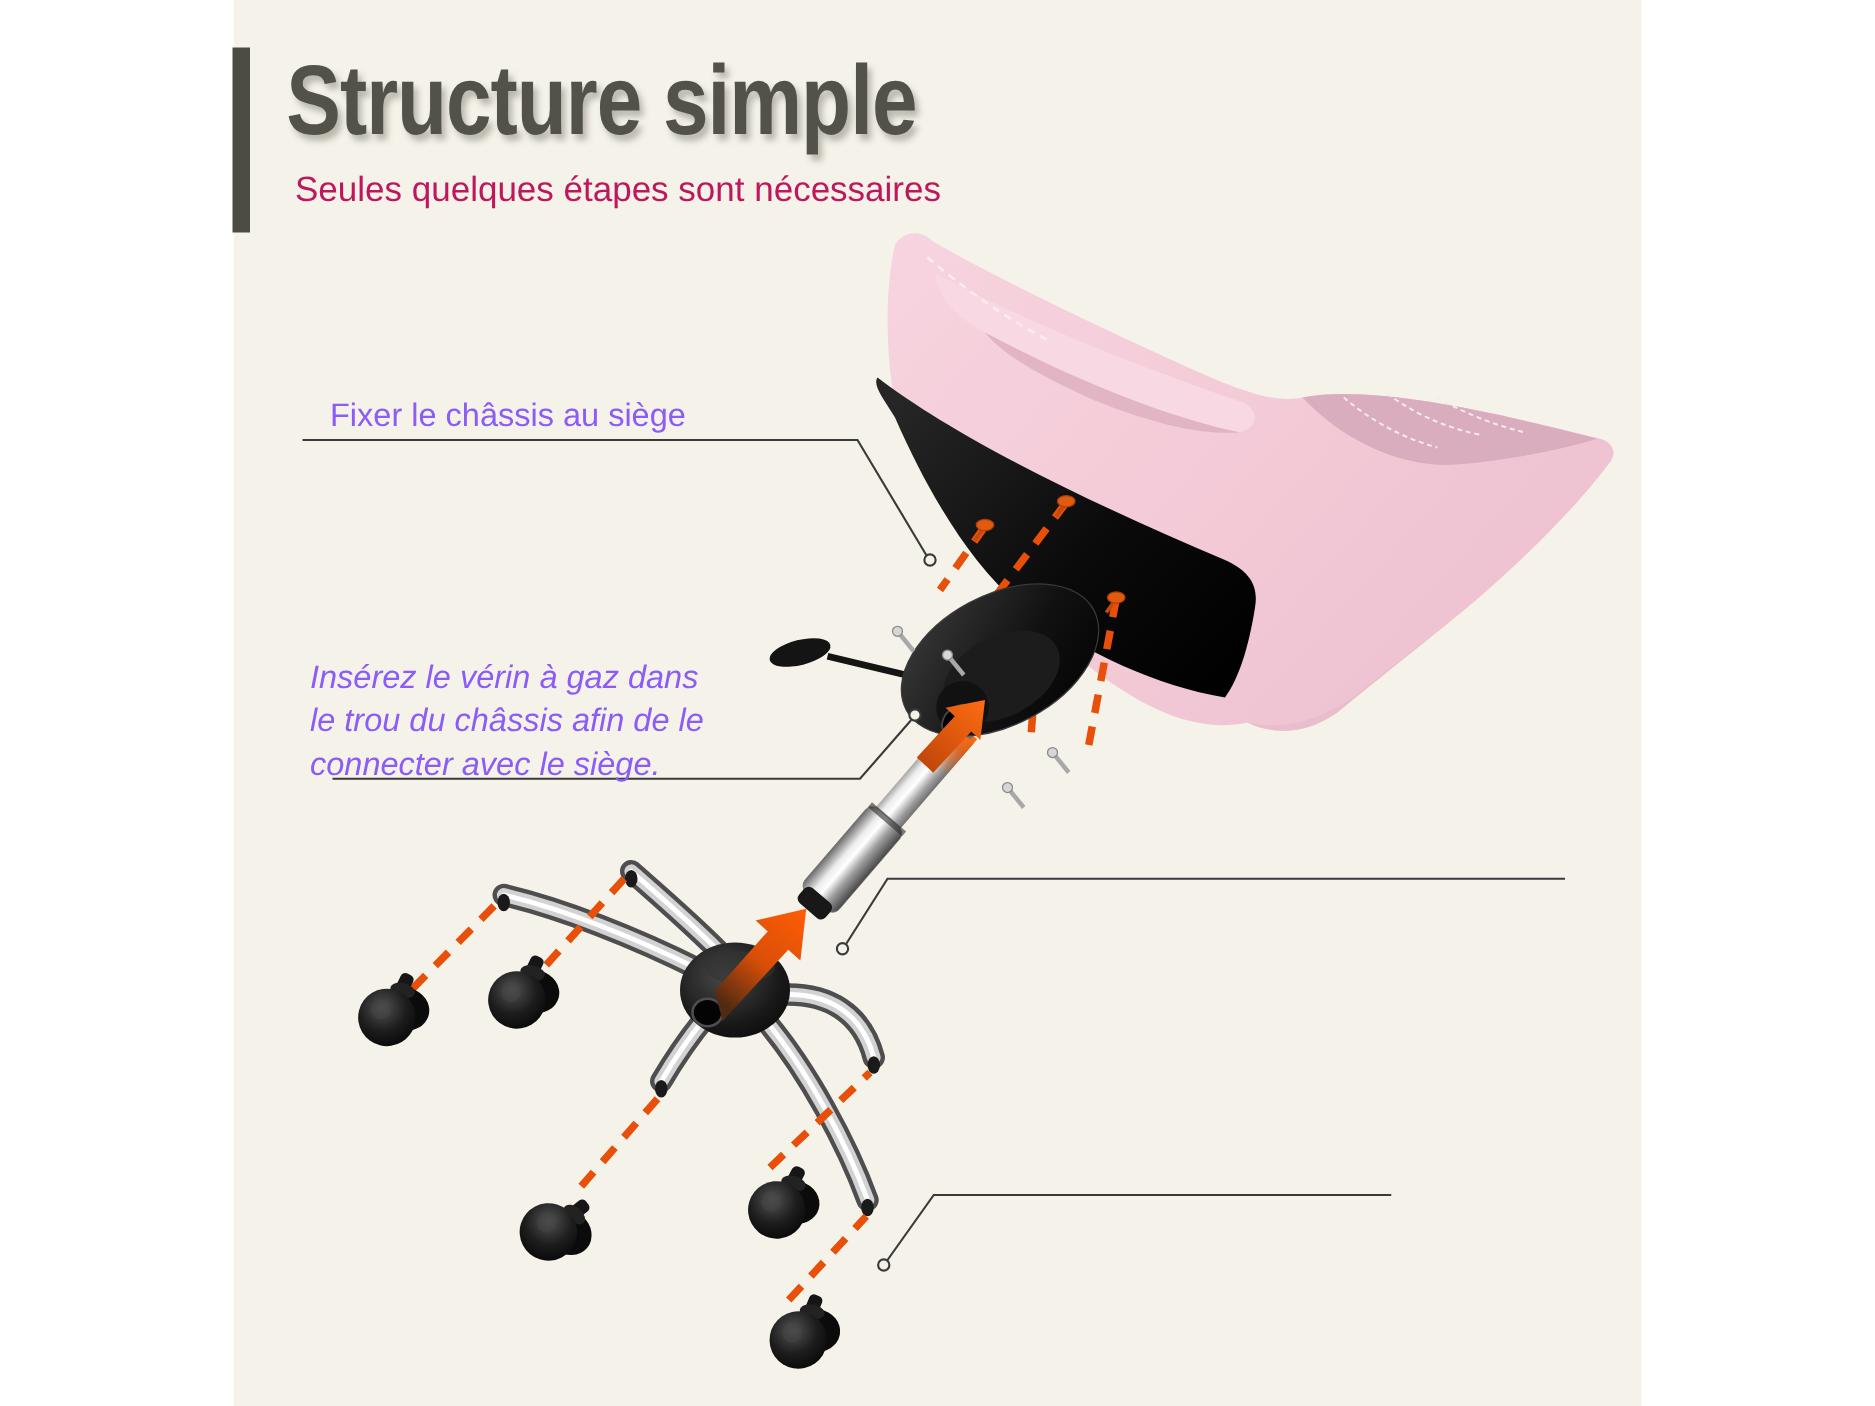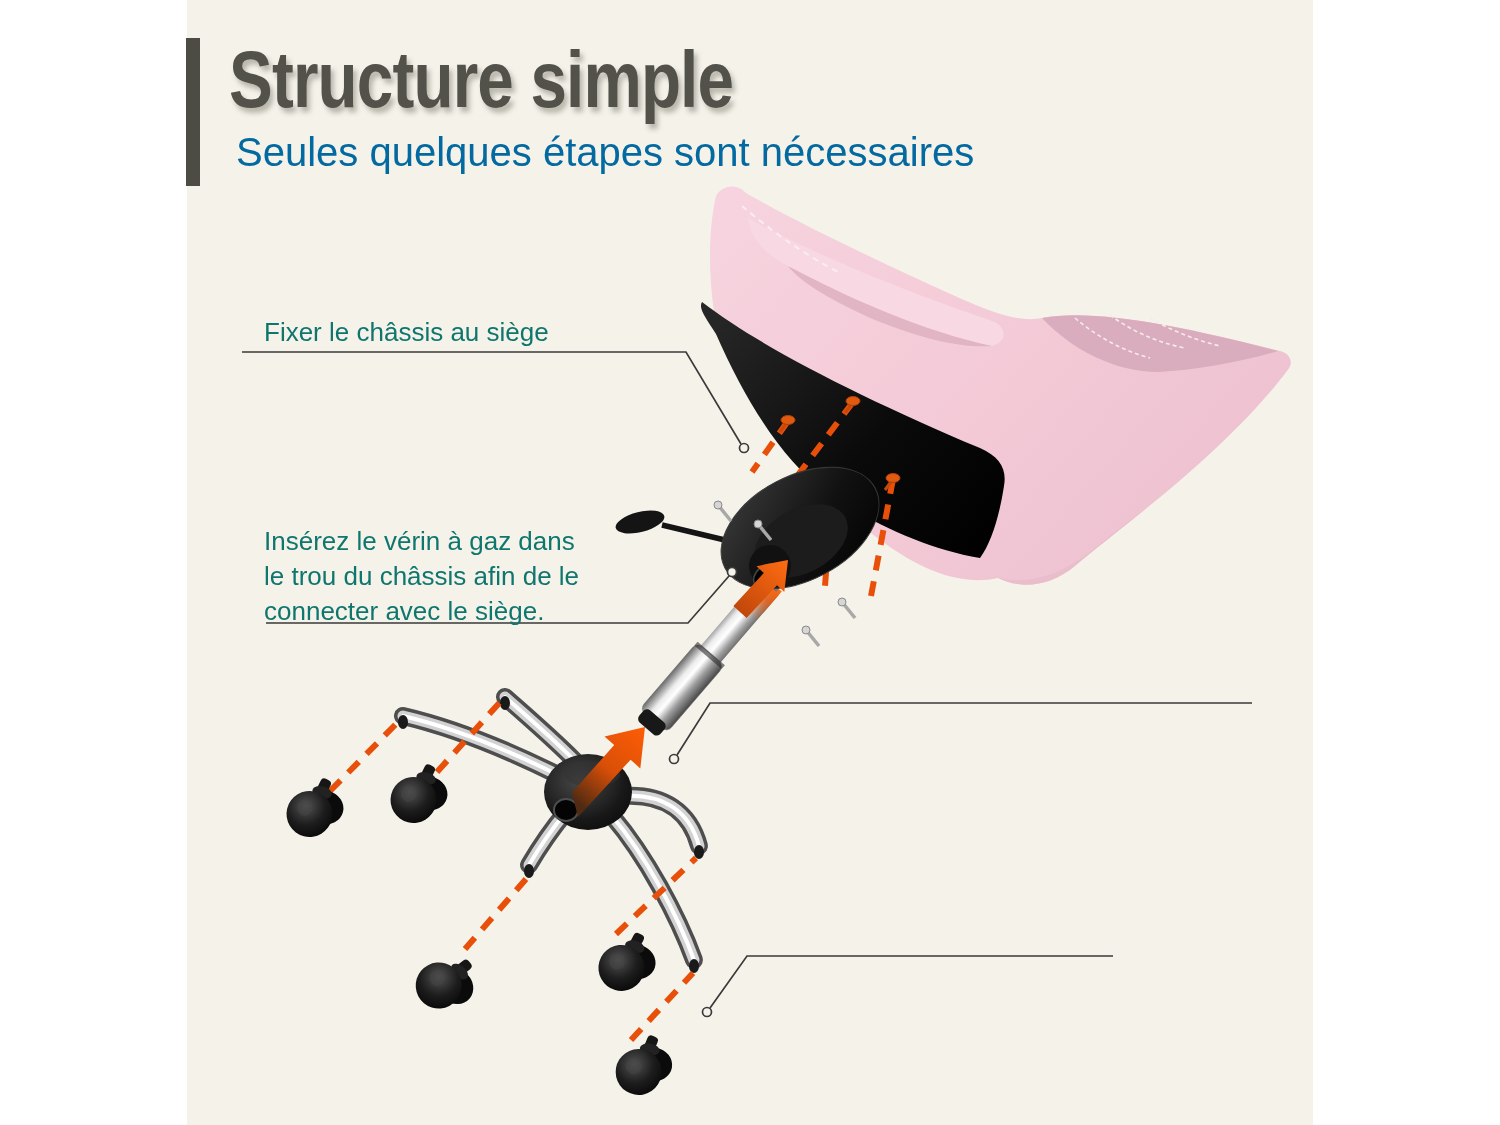--- a/index.html
+++ b/index.html
@@ -10,27 +10,27 @@
   .abs{position:absolute;}
   #beige-panel{left:187px;top:0;width:1126px;height:1125px;background:#f5f2ea;}
   #accent-bar{left:186px;top:38px;width:14px;height:148px;background:#4c4c45;}
   #title{
     left:229px;top:38px;font-size:79px;font-weight:700;line-height:84px;
     color:#52524b;letter-spacing:-1px;white-space:nowrap;
     transform:scaleX(0.83);transform-origin:0 0;
     text-shadow:4px 5px 6px rgba(110,108,96,0.45);
   }
   #subtitle{
-    left:236px;top:130px;font-size:40px;line-height:44px;color:#0369a1;white-space:nowrap;
+    left:236px;top:130px;font-size:28px;line-height:44px;color:#be185d;white-space:nowrap;
   }
   .callout{
-    font-size:26px;line-height:35px;color:#0f766e;white-space:pre-line;
+    font-size:26px;line-height:35px;color:#8b5cf6;white-space:pre-line;
   }
   #callout-1{left:264px;top:315px;}
-  #callout-2{left:264px;top:524px;}
+  #callout-2{left:248px;top:524px;font-style:italic;}
   #callout-3{left:760px;top:661px;}
   #callout-4{left:776px;top:879px;}
   svg{position:absolute;left:0;top:0;}
 </style>
 </head>
 <body>
 
 <div id="stage">
   <div id="beige-panel" class="abs"></div>
   <div id="accent-bar" class="abs"></div>

